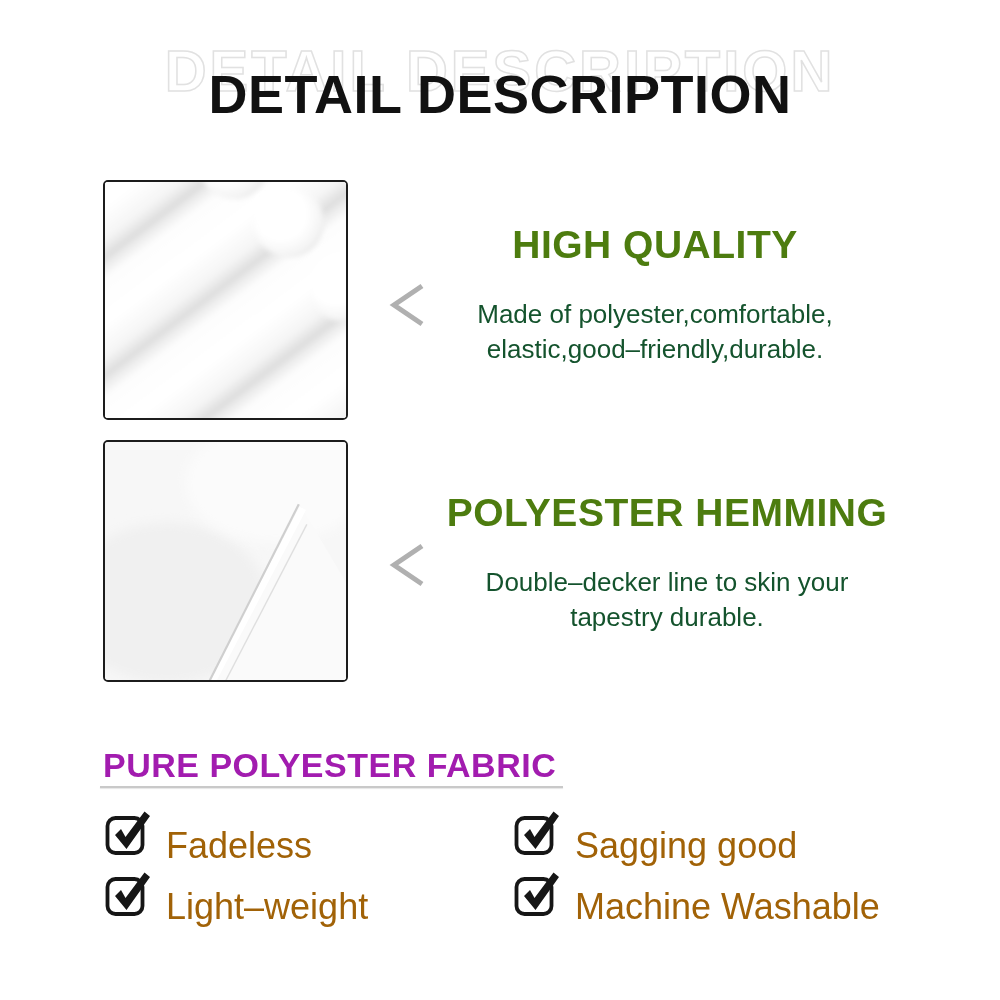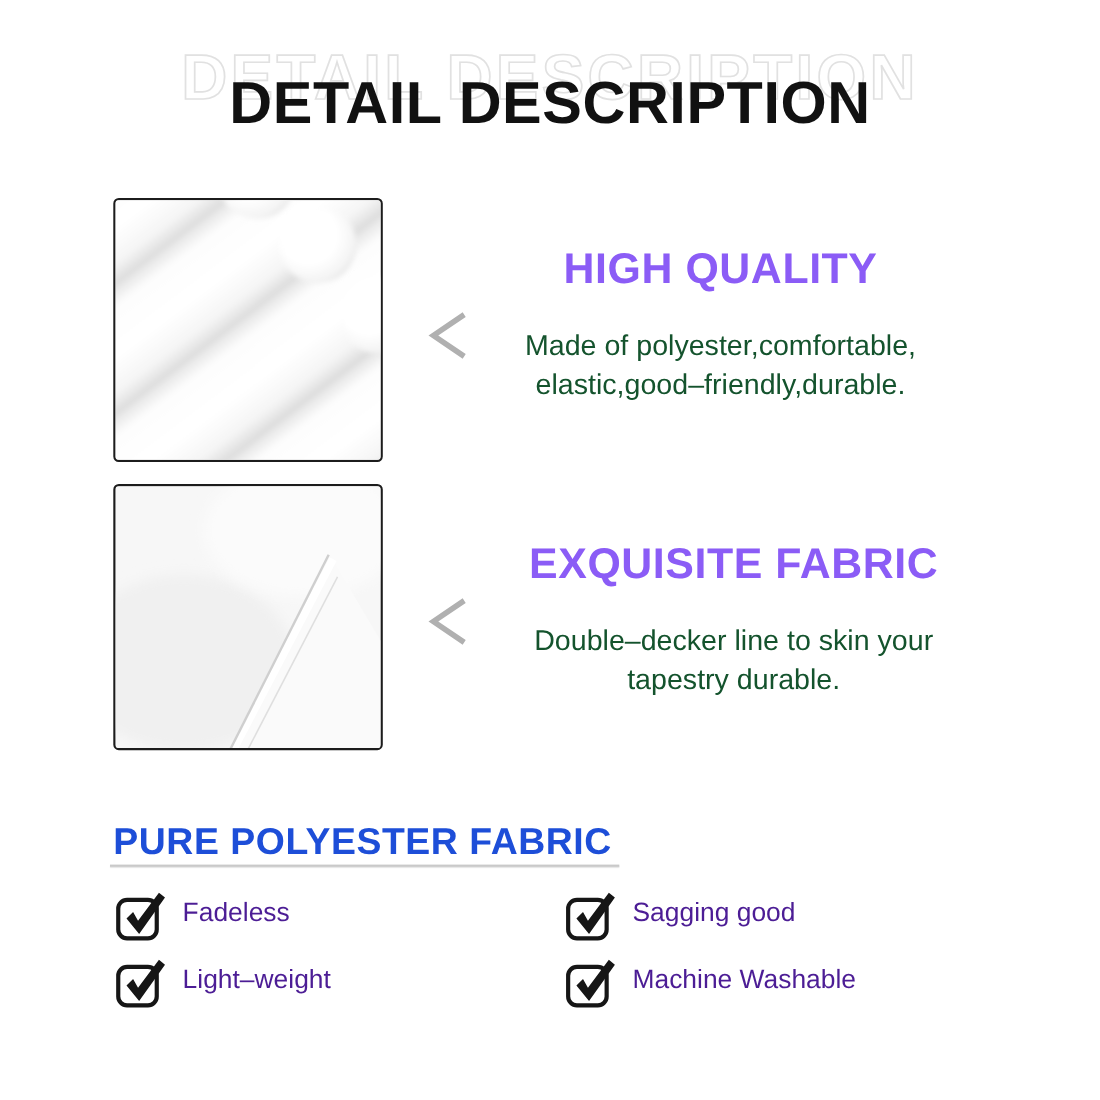--- a/index.html
+++ b/index.html
@@ -36,49 +36,49 @@
   
   .chevron { position:absolute; left:386px; width:42px; height:48px; }
   .chev-1 { top:281px; }
   .chev-2 { top:541px; }
 
   
   .feature { position:absolute; text-align:center; }
   .feature-1 { left:420px; top:224px; width:470px; }
   .feature-2 { left:412px; top:492px; width:510px; }
   .feature h2 {
-    font-size:39px; line-height:42px; font-weight:700; color:#8b5cf6;
+    font-size:39px; line-height:42px; font-weight:700; color:#4d7c0f;
     letter-spacing:0.5px; white-space:nowrap;
   }
   .feature p {
     margin-top:31px; font-size:26px; line-height:35px; color:#14532d;
   }
 
   
   .fabric-heading {
     position:absolute; left:103px; top:746px;
-    font-size:34px; line-height:38px; font-weight:700; color:#1d4ed8;
+    font-size:34px; line-height:38px; font-weight:700; color:#a21caf;
     letter-spacing:0.5px; white-space:nowrap;
   }
   .heading-underline {
     position:absolute; left:100px; top:786px; width:463px; height:2px;
     background:#c9c9c9; box-shadow:0 1px 1px rgba(0,0,0,0.10);
   }
 
   .feat-item {
     position:absolute; display:flex; align-items:flex-start; gap:13px;
     height:52px;
   }
   .feat-1 { left:103px; top:806px; }
   .feat-2 { left:103px; top:867px; }
   .feat-3 { left:512px; top:806px; }
   .feat-4 { left:512px; top:867px;justify-content:flex-end; }
   .checkbox { width:50px; height:50px; flex:0 0 auto; }
   .feat-label {
-    font-size:24px; line-height:30px; color:#4c1d95; margin-top:9px;
+    font-size:36px; line-height:30px; color:#a16207; margin-top:25px;
     white-space:nowrap;
   }
 </style>
 </head>
 <body>
 
 <div class="canvas">
 
   <div class="watermark">DETAIL DESCRIPTION</div>
   <h1 class="main-title">DETAIL DESCRIPTION</h1>
@@ -143,21 +143,21 @@
       </svg>
   </div>
 
   <section class="feature feature-1">
     <h2>HIGH QUALITY</h2>
     <p><span>Made of polyester,comfortable,</span><br>
     <span>elastic,good–friendly,durable.</span></p>
   </section>
 
   <section class="feature feature-2">
-    <h2>EXQUISITE FABRIC</h2>
+    <h2>POLYESTER HEMMING</h2>
     <p><span>Double–decker line to skin your</span><br>
     <span>tapestry durable.</span></p>
   </section>
 
   <h2 class="fabric-heading">PURE POLYESTER FABRIC</h2>
   <div class="heading-underline"></div>
 
   <div class="feat-item feat-1">
     <svg class="checkbox" viewBox="0 0 50 50">
       <rect x="4.5" y="12" width="35" height="35" rx="8" fill="#ffffff" stroke="#161616" stroke-width="3.8"></rect>

